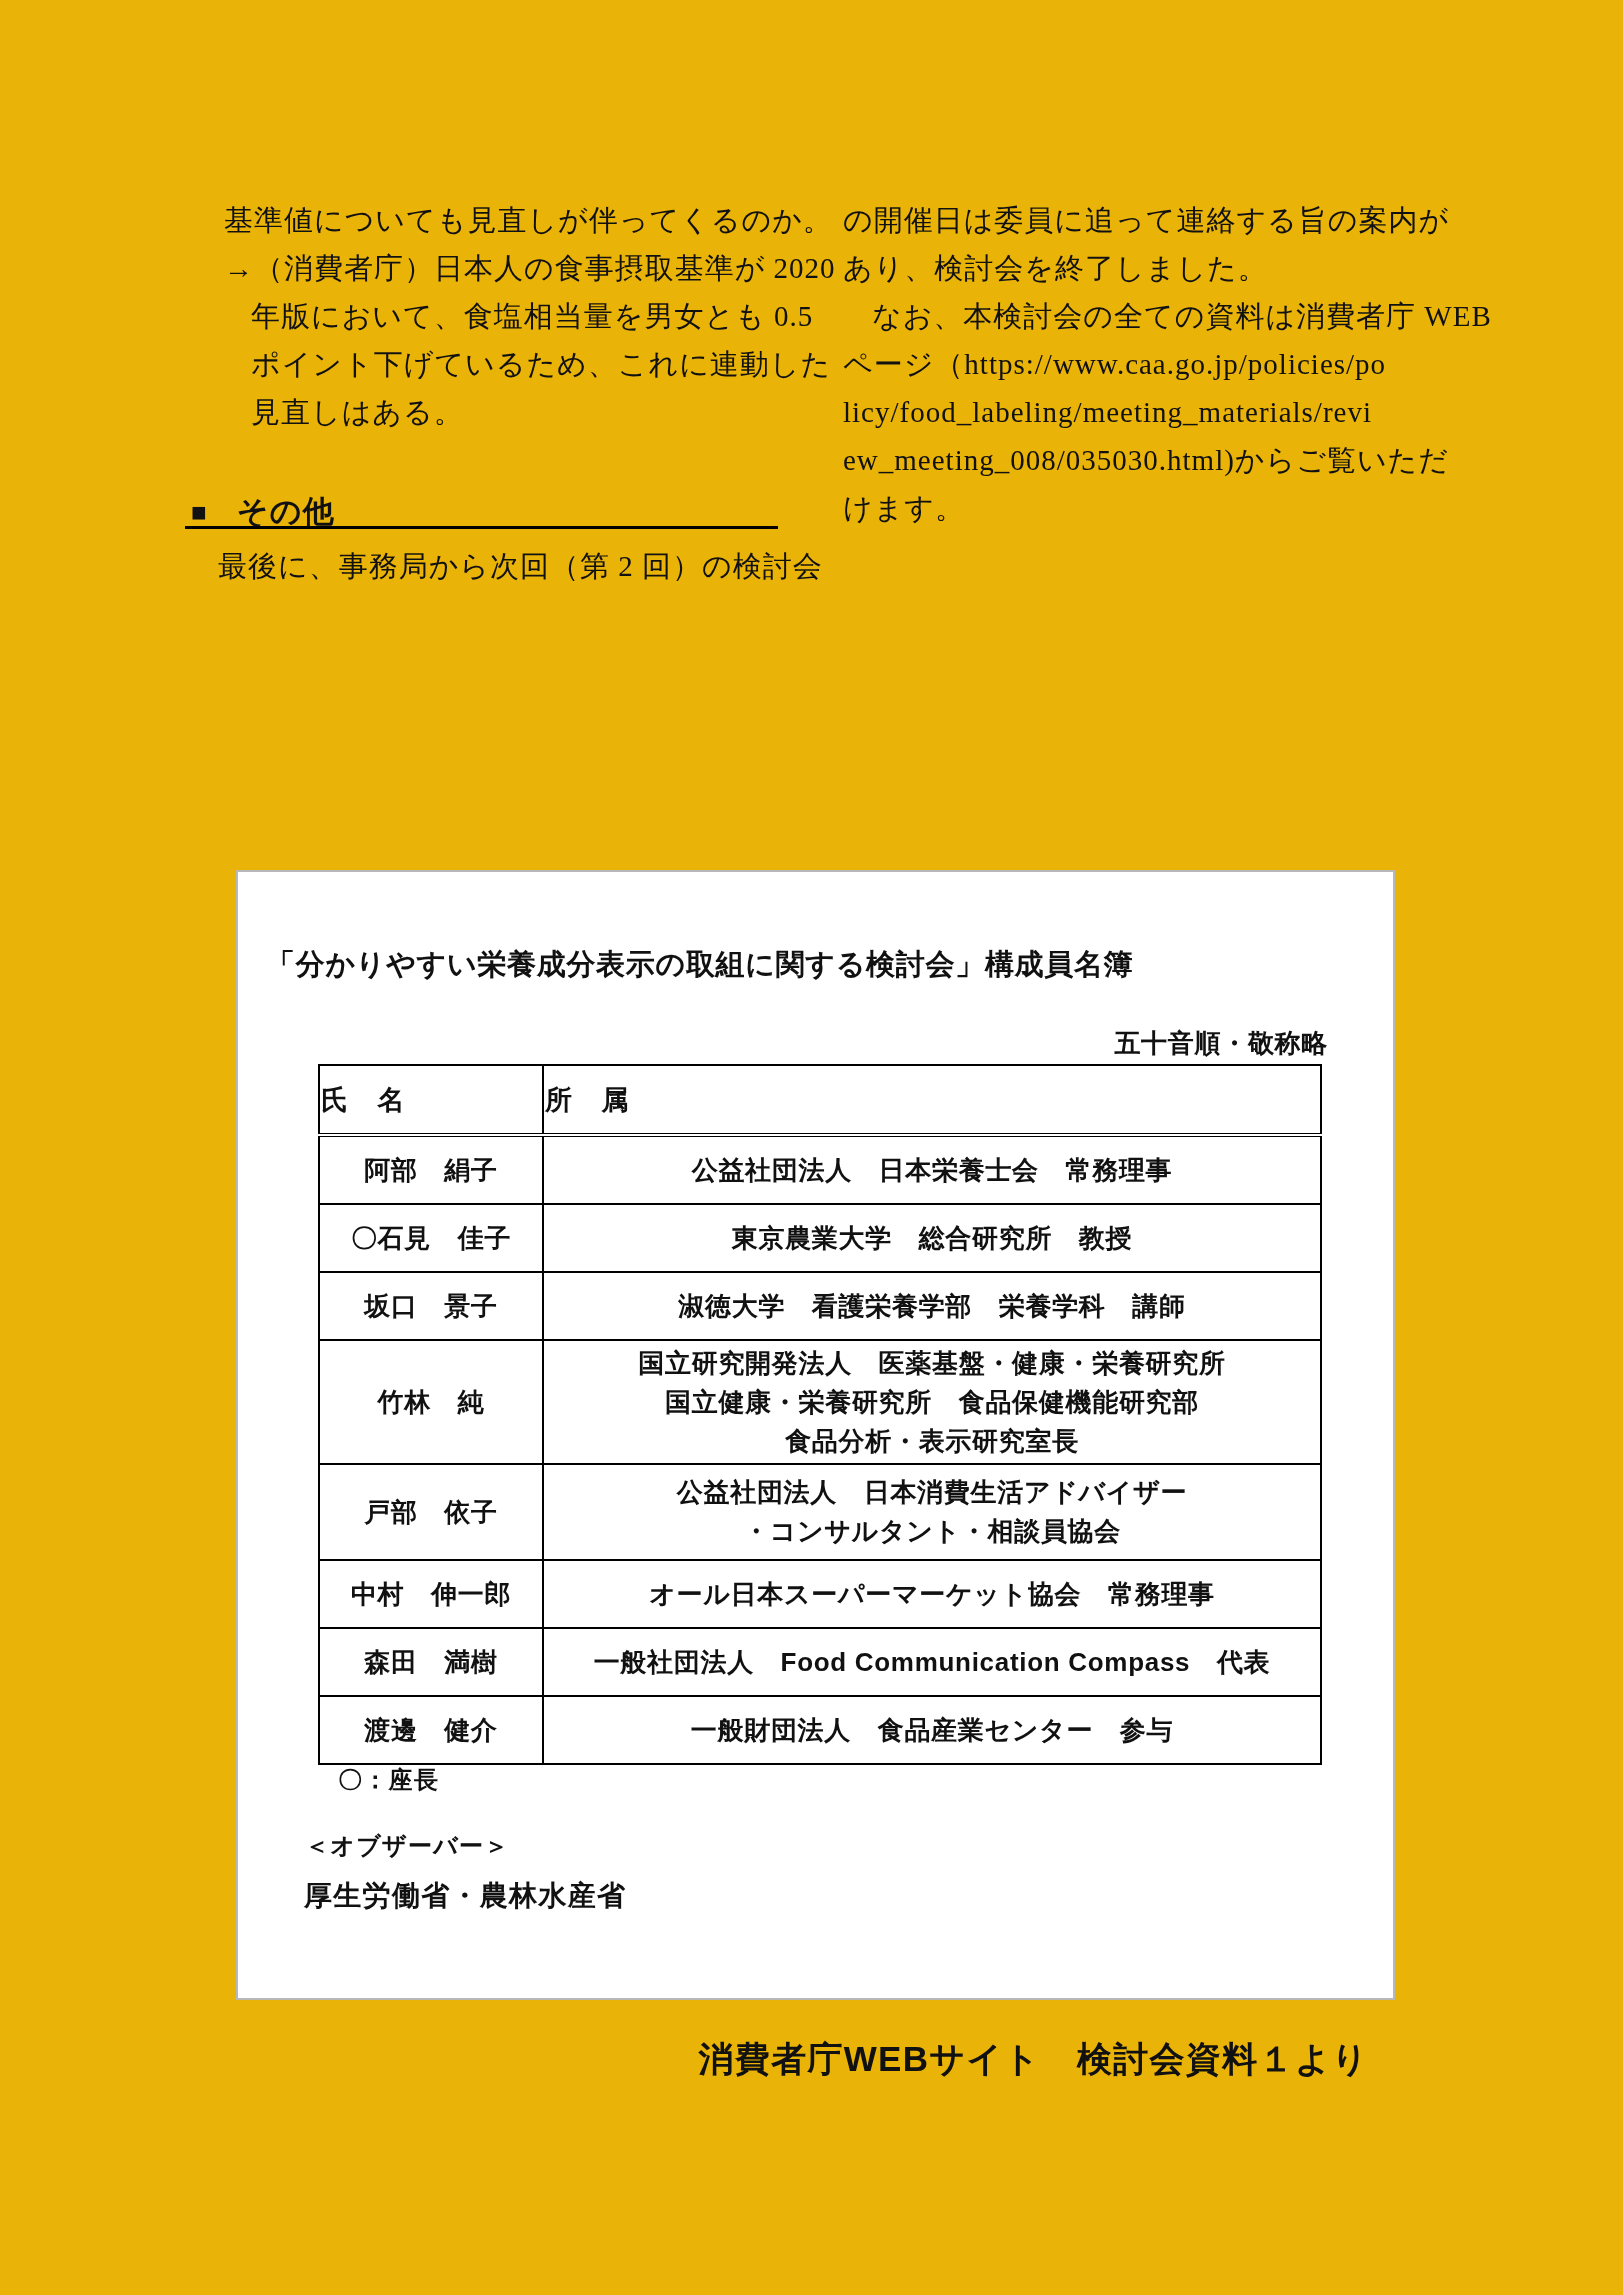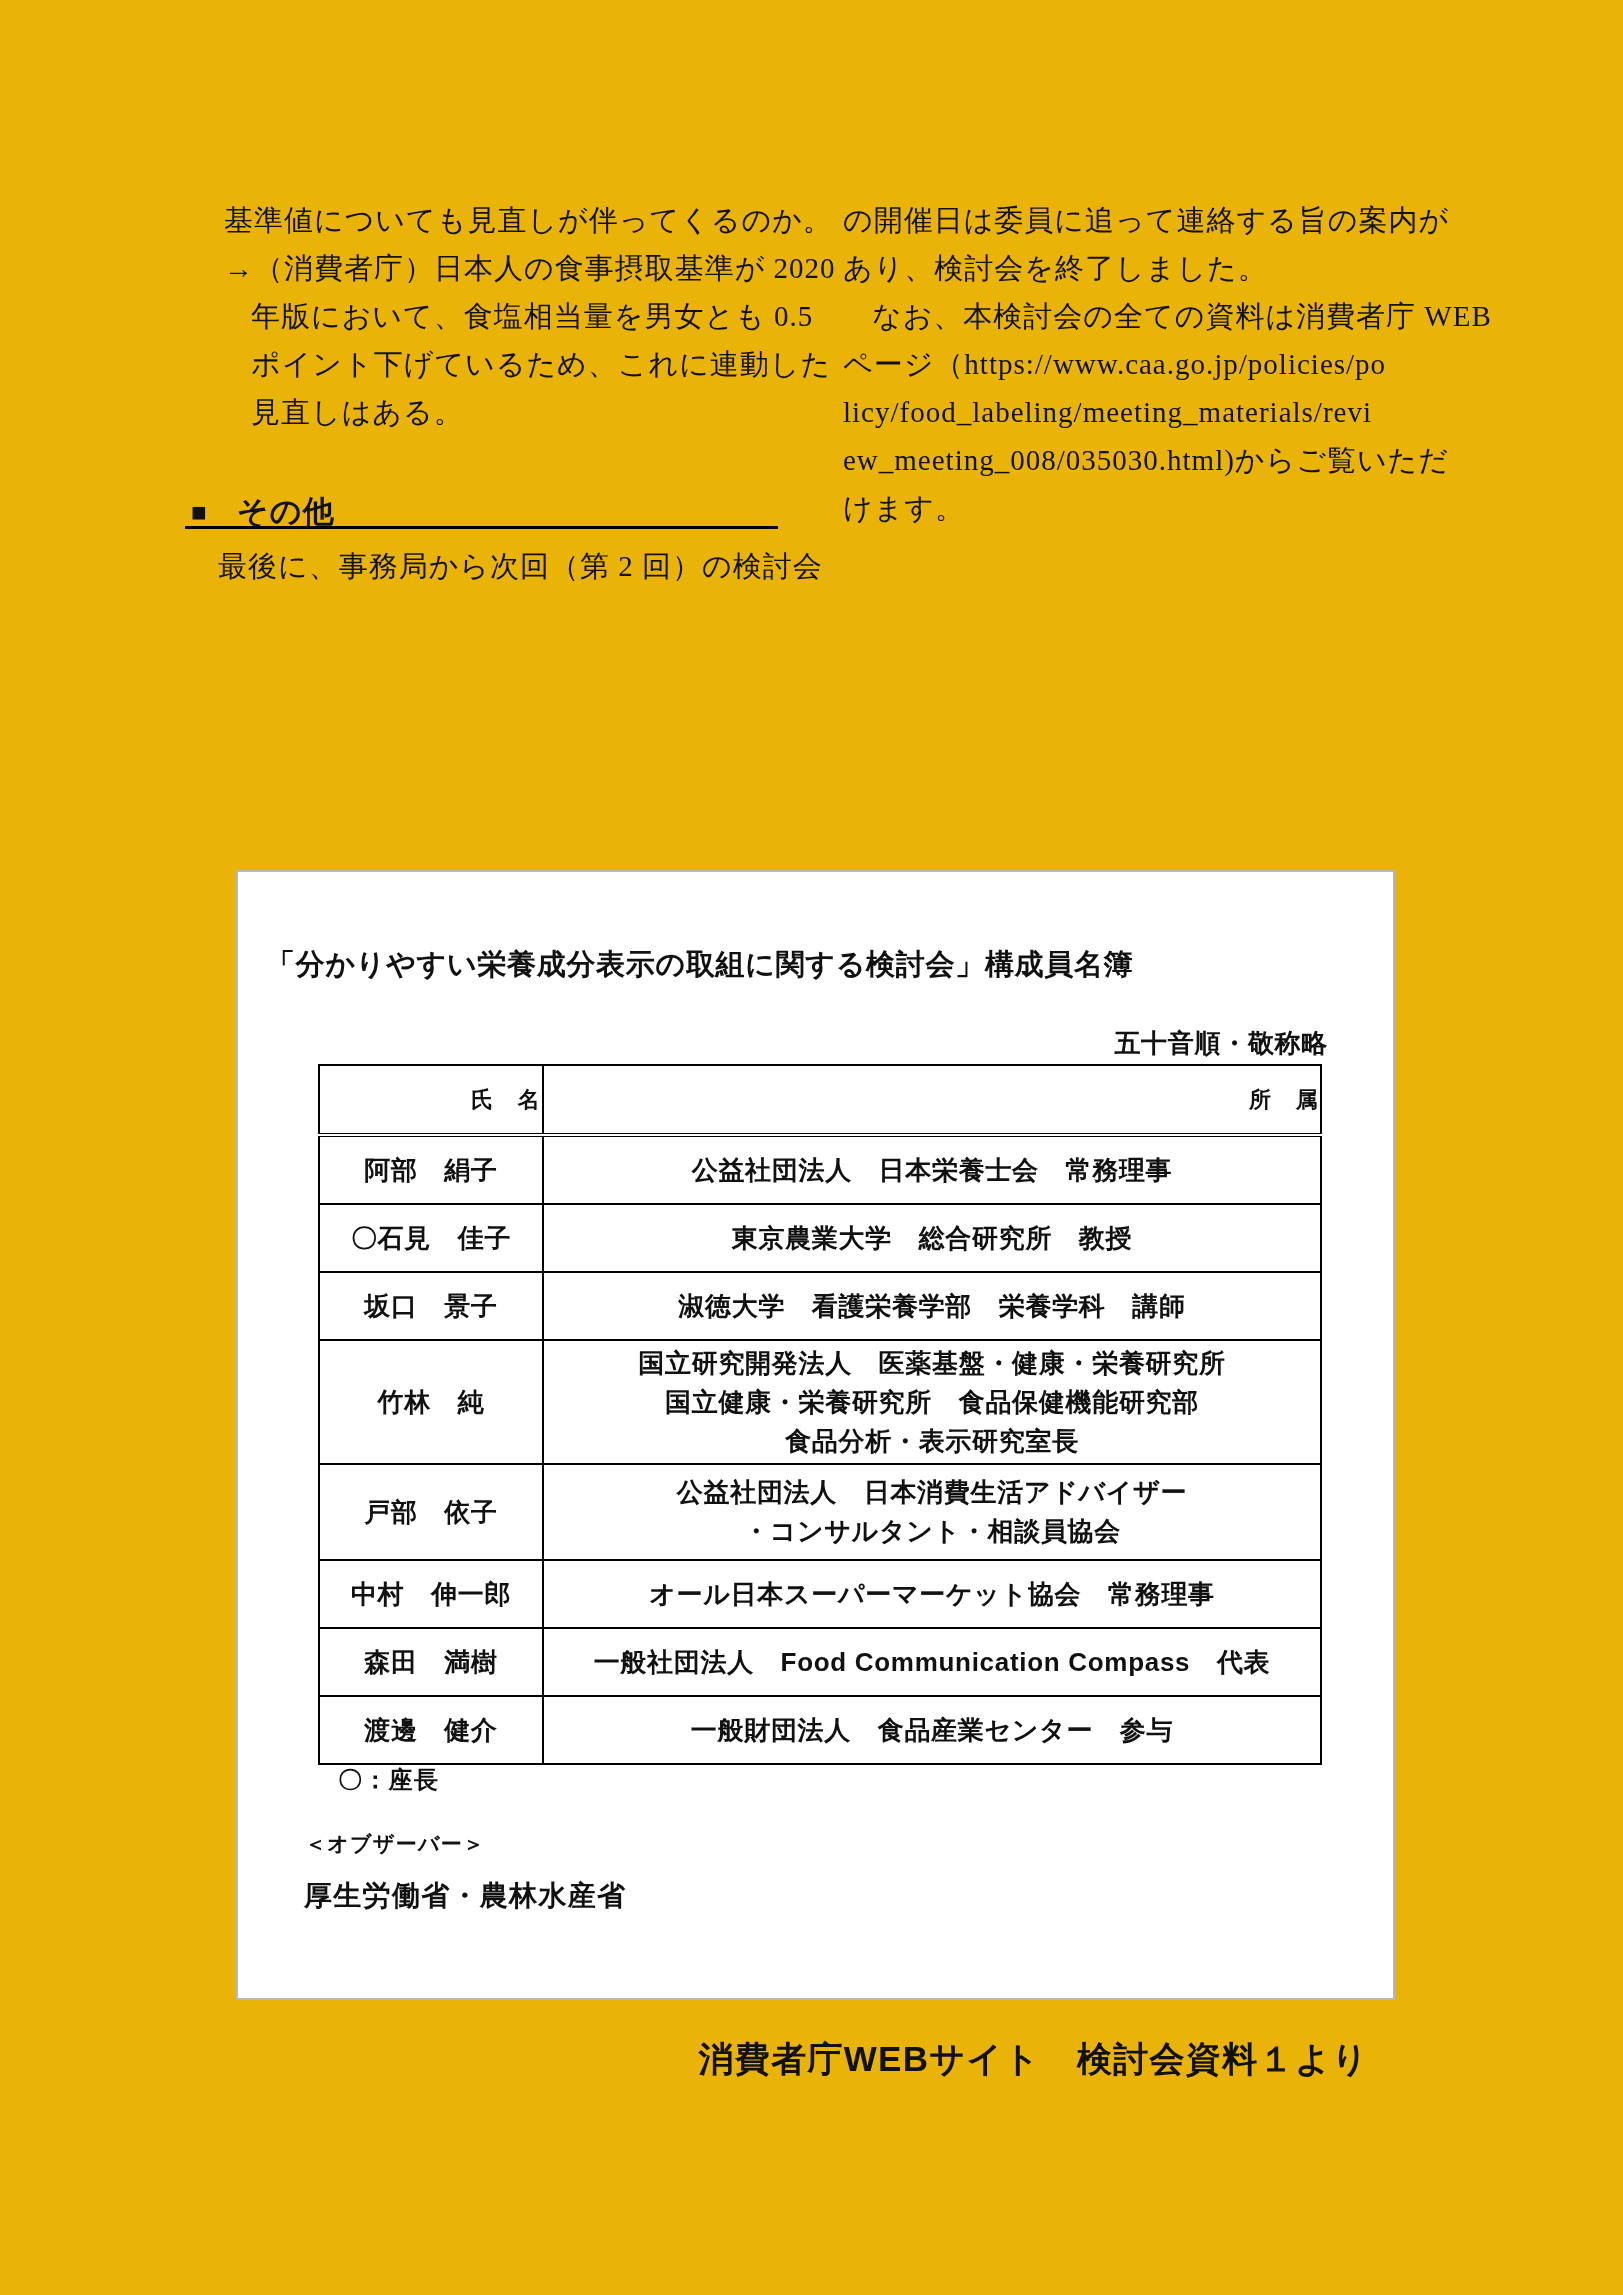--- a/index.html
+++ b/index.html
@@ -74,41 +74,41 @@
     table-layout:fixed;
   }
   table.roster,
   table.roster th,
   table.roster td{
     border:2px solid #000;
   }
   table.roster{border-width:2.6px;}
   table.roster th{
     border-bottom:4.6px double #000;
-    font-size:22px;font-weight:bold;letter-spacing:1.3px;
-    height:65px;text-align:right;vertical-align:middle;
+    font-size:27px;font-weight:bold;letter-spacing:1.3px;
+    height:65px;text-align:left;vertical-align:middle;
   }
   table.roster td{
     font-size:26px;font-weight:600;letter-spacing:0.7px;
     text-align:center;vertical-align:middle;
     padding:0 5.2px;
   }
   col.c-name{width:224px;}
   tr.h-1 td{height:66px;}
   tr.h-3 td{height:122px;}
   tr.h-2 td{height:94px;}
   .aff-line{line-height:39px;white-space:nowrap;}
 
   .chair-note{
     position:absolute;left:100px;top:892px;
     font-size:24px;font-weight:600;letter-spacing:1.3px;
   }
   .observer-heading{
     position:absolute;left:67px;top:958px;
-    font-size:21px;font-weight:600;letter-spacing:1.3px;
+    font-size:24px;font-weight:600;letter-spacing:1.3px;
   }
   .observer-names{
     position:absolute;left:66px;top:1005px;
     font-size:28px;font-weight:600;letter-spacing:1.3px;
   }
 
   
   .footer-credit{
     position:absolute;right:254px;top:2036px;
     font-size:35px;font-weight:bold;letter-spacing:1.3px;

